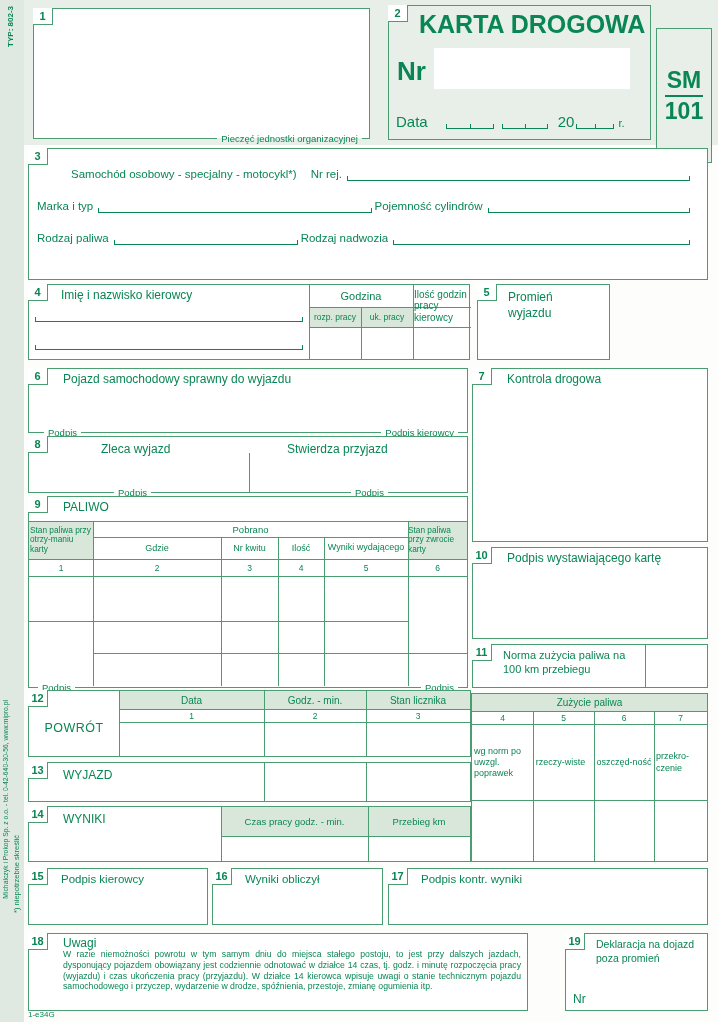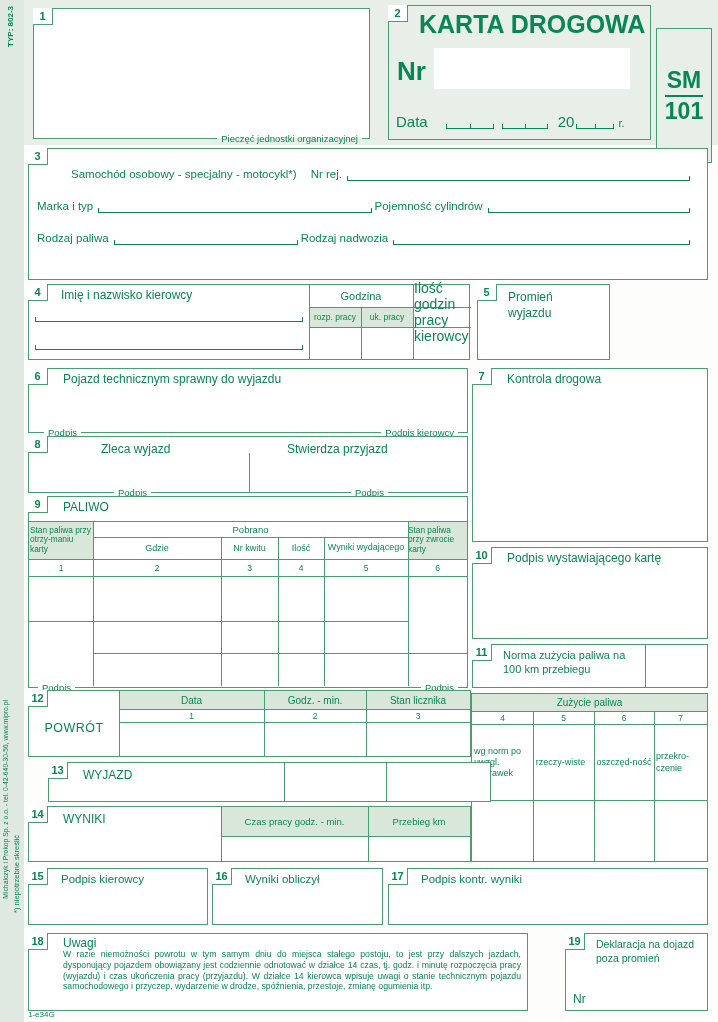--- a/index.html
+++ b/index.html
@@ -49,21 +49,21 @@
   .b4{left:28px;top:284px;width:442px;height:76px;}
   .b5{left:477px;top:284px;width:133px;height:76px;}
   .b6{left:28px;top:368px;width:440px;height:64px;border-bottom:none;}
   .b7{left:472px;top:368px;width:236px;height:174px;}
   .b8{left:28px;top:436px;width:440px;height:56px;border-bottom:none;}
   .b9{left:28px;top:496px;width:440px;height:191px;border-bottom:none;}
   .b10{left:472px;top:547px;width:236px;height:92px;}
   .b11{left:472px;top:644px;width:236px;height:44px;}
   .b12l{left:28px;top:690px;width:443px;height:67px;}
   .b12r{left:471px;top:693px;width:237px;height:169px;}
-  .b13{left:28px;top:762px;width:443px;height:40px;margin-left:20px;}
+  .b13{left:28px;top:762px;width:443px;height:40px;}
   .b14{left:28px;top:806px;width:443px;height:56px;}
   .b15{left:28px;top:868px;width:180px;height:57px;}
   .b16{left:212px;top:868px;width:171px;height:57px;}
   .b17{left:388px;top:868px;width:320px;height:57px;}
   .b18{left:28px;top:933px;width:500px;height:78px;}
   .b19{left:565px;top:933px;width:143px;height:78px;}
   .title2{position:absolute;left:30px;top:4px;font-size:25px;font-weight:bold;color:var(--ink);}
   .nrlbl{position:absolute;left:8px;top:50px;font-size:26px;font-weight:bold;}
   .nrbox{position:absolute;left:45px;top:42px;width:196px;height:41px;background:#fff;}
   .daterow{position:absolute;left:7px;right:8px;bottom:10px;display:flex;align-items:flex-end;}
@@ -163,31 +163,31 @@
     <i class="fla" style="left:6px;top:64px;width:268px"></i>
     <div class="vr" style="left:280px;top:0;height:74px"></div>
     <div class="vr" style="left:384px;top:0;height:74px"></div>
     <div class="ctr" style="left:280px;top:2px;width:104px;height:18px;font-size:11px">Godzina</div>
     <div class="sh" style="left:281px;top:22px;width:103px;height:20px"></div>
     <div class="hr" style="left:280px;top:22px;width:162px"></div>
     <div class="vr" style="left:332px;top:22px;height:52px"></div>
     <div class="hr" style="left:280px;top:42px;width:162px"></div>
     <div class="ctr" style="left:280px;top:23px;width:52px;height:18px;font-size:8.5px">rozp. pracy</div>
     <div class="ctr" style="left:332px;top:23px;width:52px;height:18px;font-size:8.5px">uk. pracy</div>
-    <div class="ctr" style="left:385px;top:8px;width:55px;height:38px;font-size:14px;line-height:1.15">Ilość godzin pracy kierowcy</div>
+    <div class="ctr" style="left:385px;top:2px;width:55px;height:38px;font-size:10px;line-height:1.15">Ilość godzin pracy kierowcy</div>
   </div>
 
   <div class="box b5">
     <div class="tag">5</div>
     <div class="st wrap" style="left:30px;top:5px;width:80px;line-height:1.3;white-space:normal">Promień wyjazdu</div>
   </div>
 
   <div class="box b6">
     <div class="tag">6</div>
-    <div class="st" style="left:34px;top:3px">Pojazd technicznym sprawny do wyjazdu</div>
+    <div class="st" style="left:34px;top:3px">Pojazd samochodowy sprawny do wyjazdu</div>
     <div class="sig">
       <i class="ln" style="width:16px"></i>
       <span>Podpis</span>
       <i class="ln gr"></i>
       <span>Podpis kierowcy</span>
       <i class="ln" style="width:10px"></i>
     </div>
   </div>
 
   <div class="box b7">

